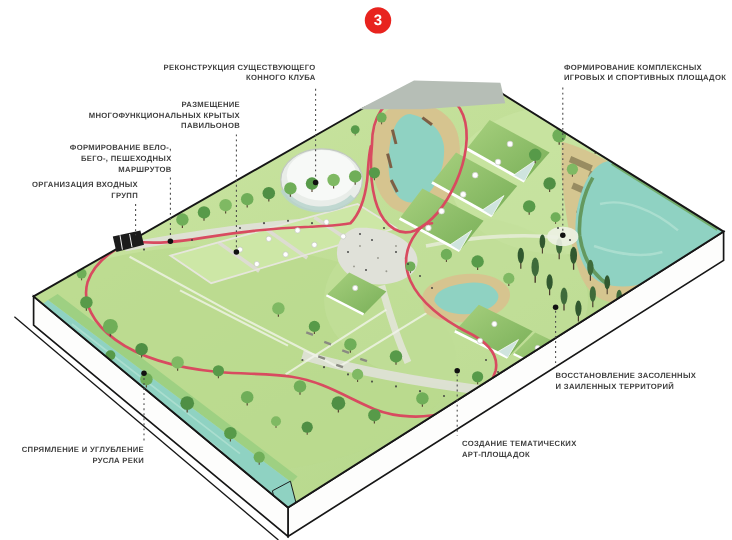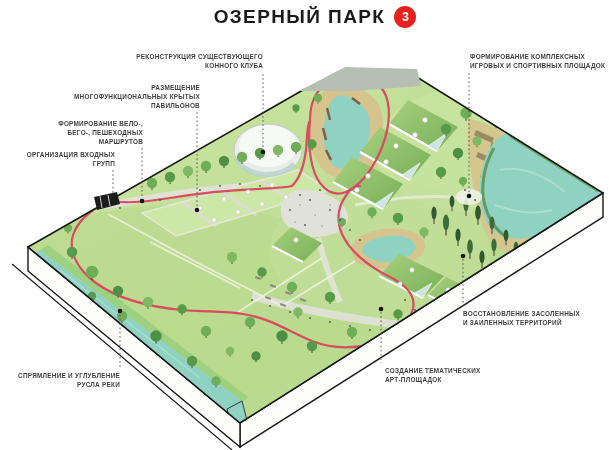--- a/index.html
+++ b/index.html
@@ -337,21 +337,20 @@
     <circle class="ldot" cx="463" cy="256" r="2.3"></circle>
     <line class="leader" x1="463" y1="259" x2="463" y2="306"></line>
     <circle class="ldot" cx="381" cy="309" r="2.3"></circle>
     <line class="leader" x1="381" y1="312" x2="381" y2="363"></line>
     <circle class="ldot" cx="120" cy="311" r="2.3"></circle>
     <line class="leader" x1="120" y1="315" x2="120" y2="368"></line>
   </g>
 </svg>
 
   <div class="title-row">
-    <span class="title">ОЗЕРНЫЙ ПАРК</span>
     <span class="badge">3</span>
   </div>
 
   <div id="c-reconstruction" class="callout cr">
     <div>РЕКОНСТРУКЦИЯ СУЩЕСТВУЮЩЕГО</div>
     <div>КОННОГО КЛУБА</div>
   </div>
   <div id="c-pavilions" class="callout cr">
     <div>РАЗМЕЩЕНИЕ</div>
     <div>МНОГОФУНКЦИОНАЛЬНЫХ КРЫТЫХ</div>

